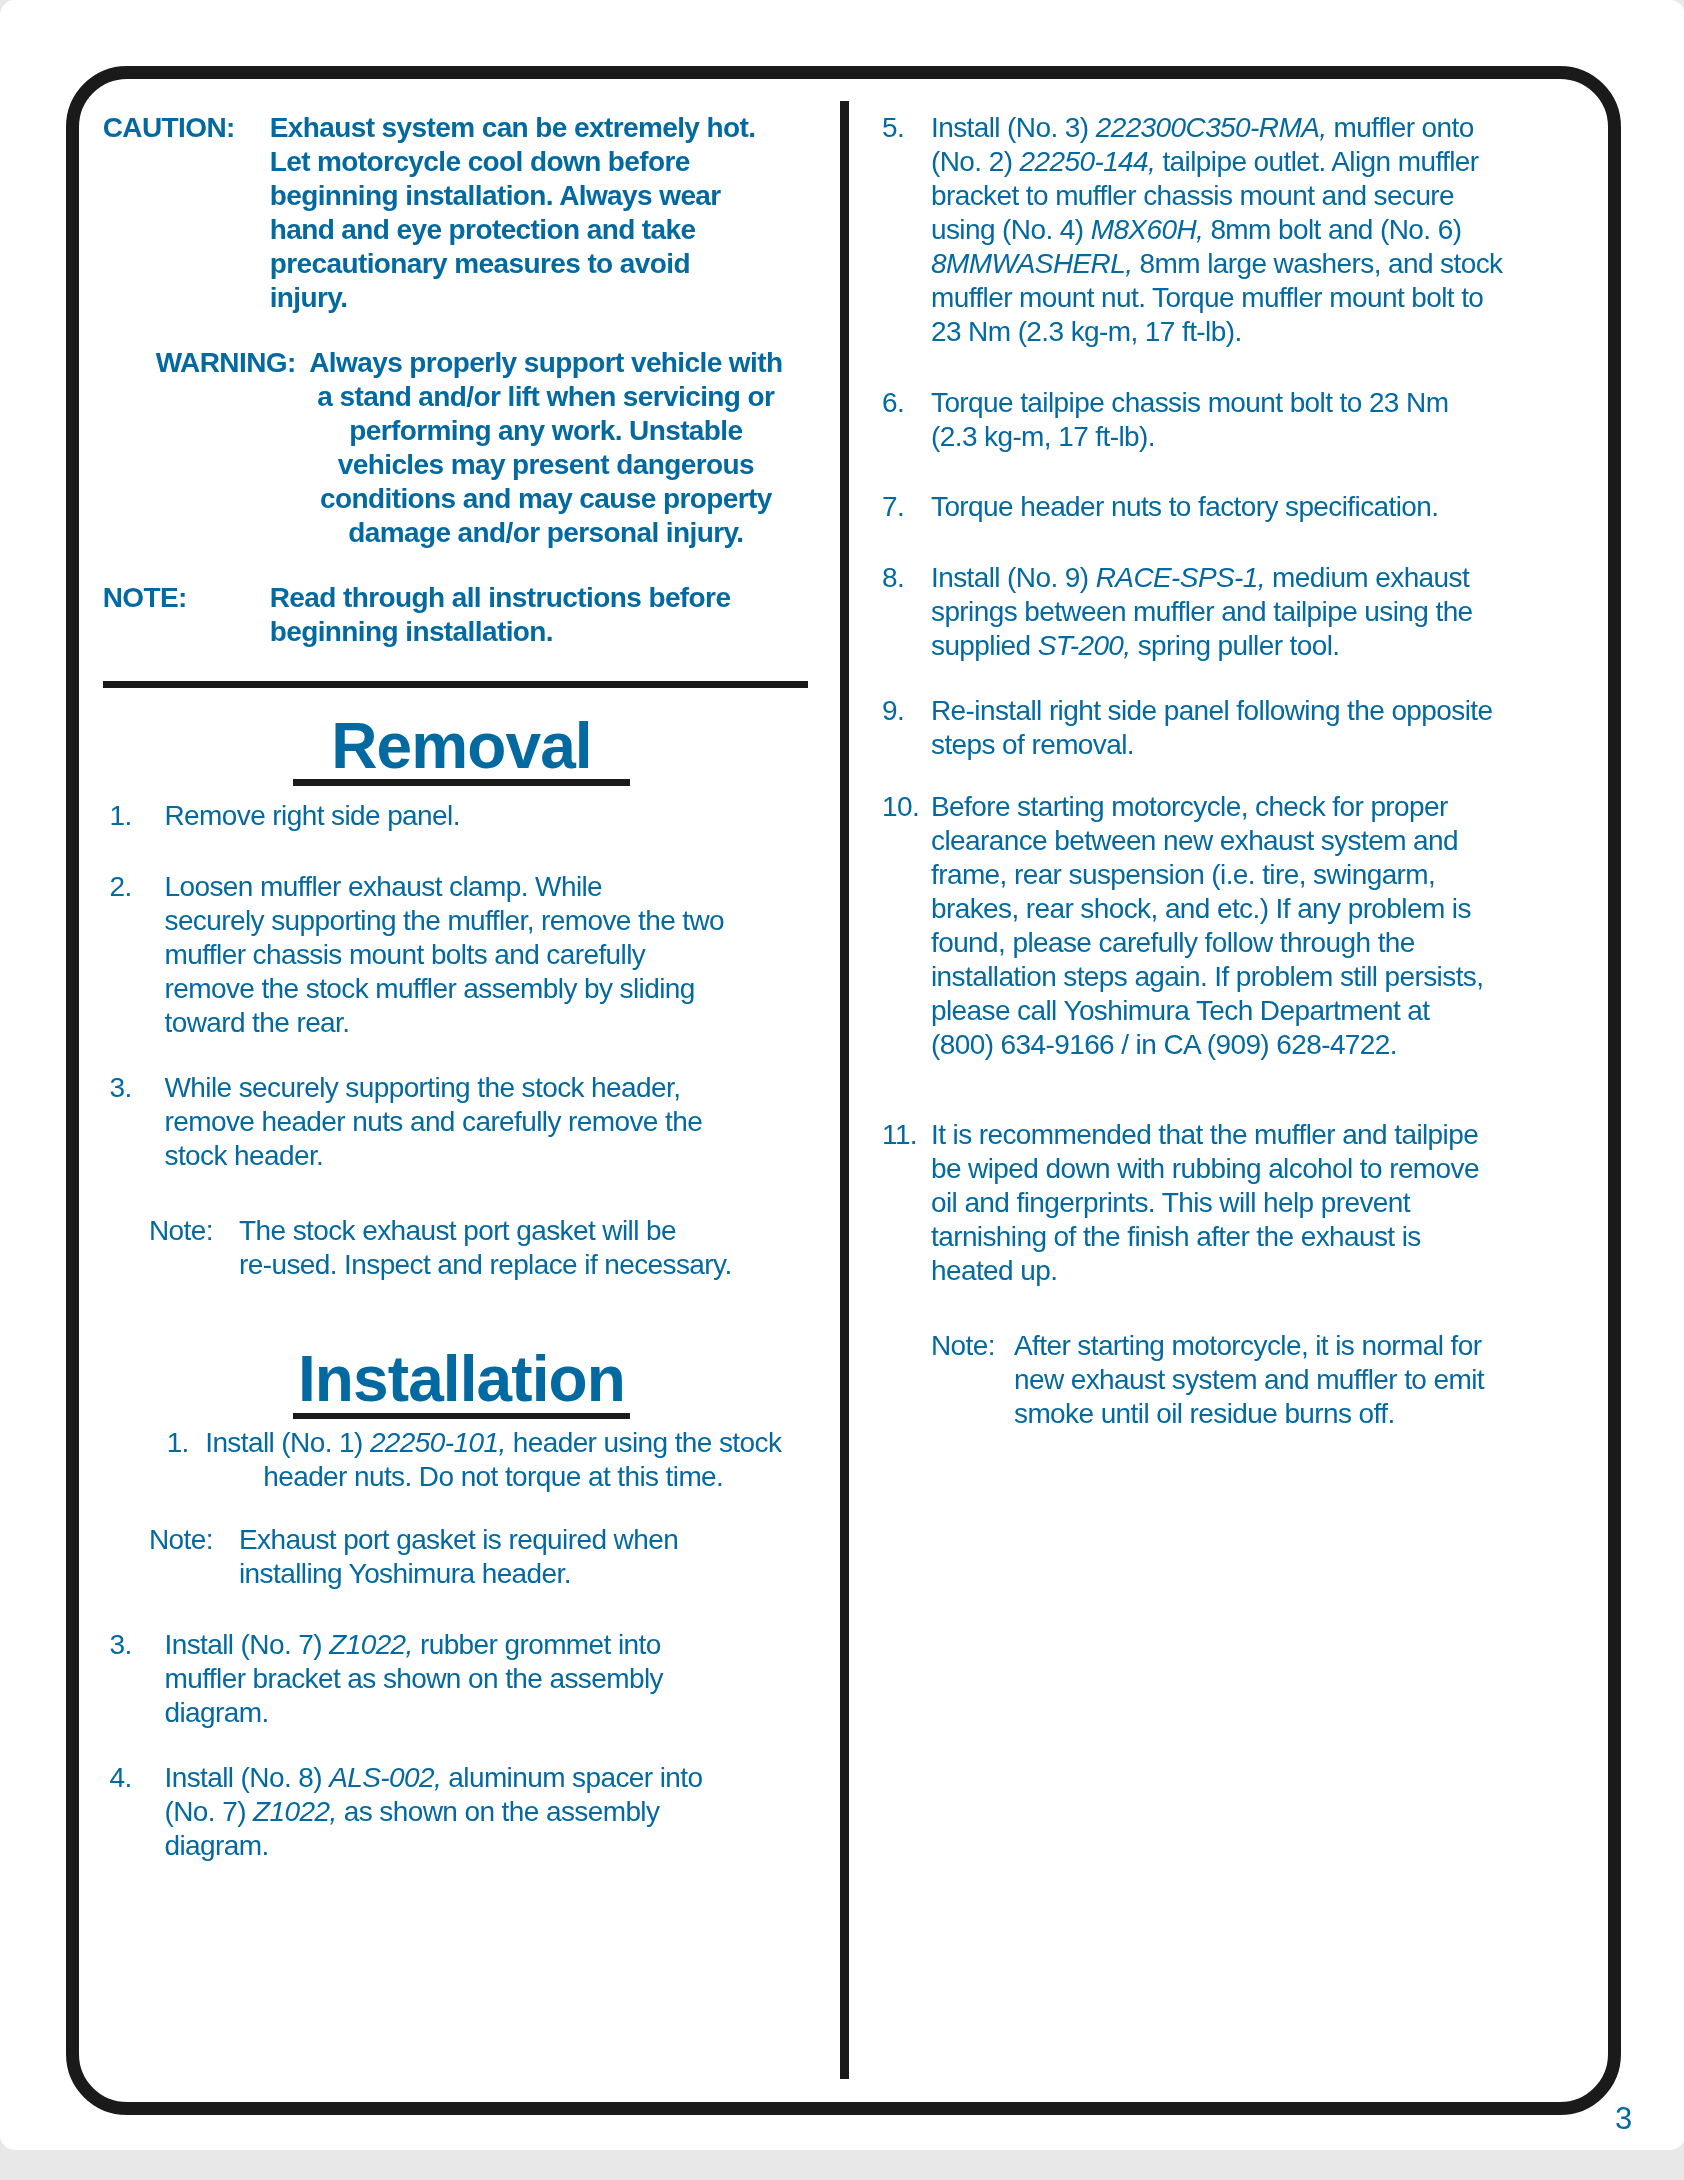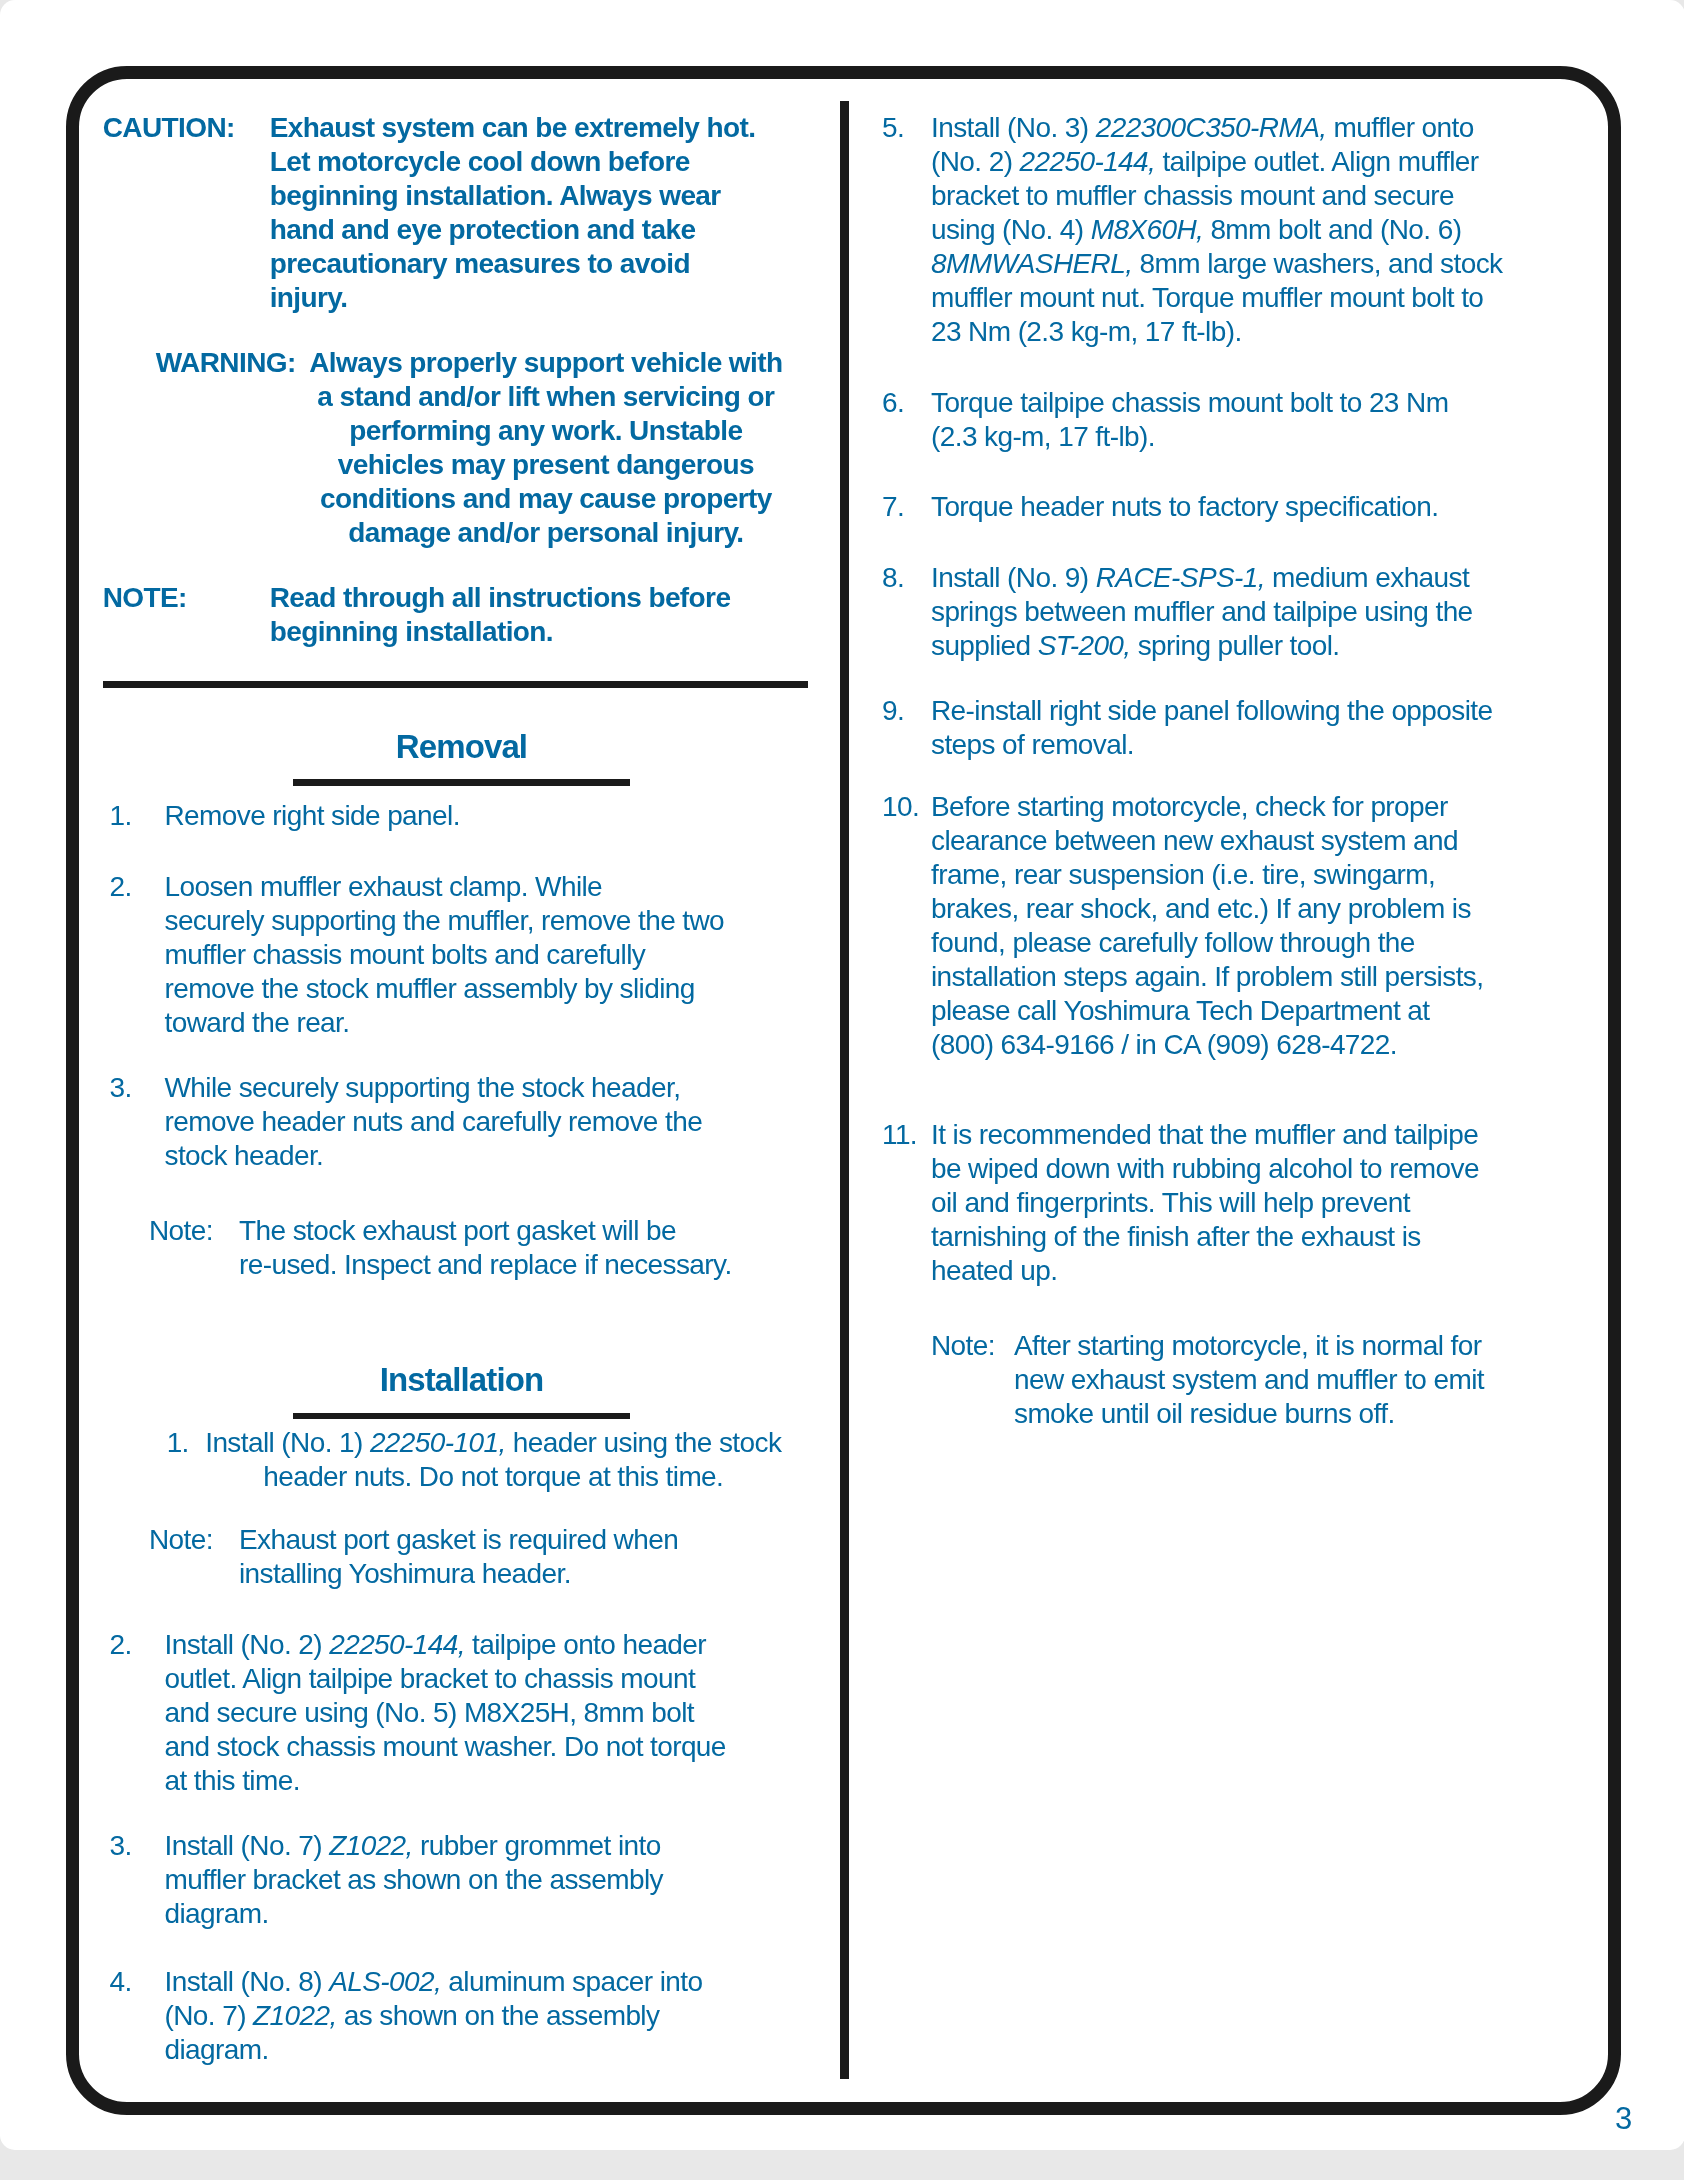--- a/index.html
+++ b/index.html
@@ -21,21 +21,21 @@
   
   .notice{padding-left:167px;text-indent:-167px;font-weight:bold;margin-left:1.7px;}
   .notice .lbl{display:inline-block;width:167px;text-indent:0;}
   #notices > .notice:nth-child(1){margin-top:10.2px;}
   #notices > .notice:nth-child(2){margin-top:31px;text-align:center;}
   #notices > .notice:nth-child(3){margin-top:31px;}
   
   .rule{margin:32px 0 0 1.7px;width:705px;height:6.8px;background:#1a1a1a;}
   
   .sec-title{
-    margin:31px 0 0 0;font-size:33px;line-height:55px;font-weight:bold;
+    margin:31px 0 0 0;font-size:64px;line-height:55px;font-weight:bold;
     text-align:center;letter-spacing:-0.9px;
   }
   .sec-title.inst{margin-top:70px;}
   .heading-underline{width:337px;height:6.8px;background:#1a1a1a;margin:5.1px auto 0 auto;}
   
   .item{padding-left:55px;text-indent:-55px;margin-left:8.5px;}
   .item .num{display:inline-block;width:55px;text-indent:0;}
   .col-right .item{margin-left:0;padding-left:49px;text-indent:-49px;}
   .col-right .item .num{width:49px;}
   
@@ -84,21 +84,20 @@
         <div class="txt item"><span class="num">1.</span><span>Remove right side panel.</span></div>
         <div class="txt item"><span class="num">2.</span><span>Loosen muffler exhaust clamp. While<br>securely supporting the muffler, remove the two<br>muffler chassis mount bolts and carefully<br>remove the stock muffler assembly by sliding<br>toward the rear.</span></div>
         <div class="txt item"><span class="num">3.</span><span>While securely supporting the stock header,<br>remove header nuts and carefully remove the<br>stock header.</span></div>
         <div class="txt note"><span class="lbl">Note:</span><span>The stock exhaust port gasket will be<br>re-used. Inspect and replace if necessary.</span></div>
       </div>
     <div class="sec-title inst">Installation</div>
     <div class="heading-underline"></div>
     <div id="install-items">
         <div class="txt item"><span class="num">1.</span><span>Install (No. 1) <i>22250-101,</i> header using the stock<br>header nuts. Do not torque at this time.</span></div>
         <div class="txt note"><span class="lbl">Note:</span><span>Exhaust port gasket is required when<br>installing Yoshimura header.</span></div>
-        <div class="txt item"><span class="num">2.</span><span>Install (No. 2) <i>22250-144,</i> tailpipe onto header<br>outlet. Align tailpipe bracket to chassis mount<br>and secure using (No. 5) M8X25H, 8mm bolt<br>and stock chassis mount washer. Do not torque<br>at this time.</span></div>
         <div class="txt item"><span class="num">3.</span><span>Install (No. 7) <i>Z1022,</i> rubber grommet into<br>muffler bracket as shown on the assembly<br>diagram.</span></div>
         <div class="txt item"><span class="num">4.</span><span>Install (No. 8) <i>ALS-002,</i> aluminum spacer into<br>(No. 7) <i>Z1022,</i> as shown on the assembly<br>diagram.</span></div>
       </div>
   </div>
 
   <div class="col col-right">
     <div id="right-items">
         <div class="txt item"><span class="num">5.</span><span>Install (No. 3) <i>222300C350-RMA,</i> muffler onto<br>(No. 2) <i>22250-144,</i> tailpipe outlet. Align muffler<br>bracket to muffler chassis mount and secure<br>using (No. 4) <i>M8X60H,</i> 8mm bolt and (No. 6)<br><i>8MMWASHERL,</i> 8mm large washers, and stock<br>muffler mount nut. Torque muffler mount bolt to<br>23 Nm (2.3 kg-m, 17 ft-lb).</span></div>
         <div class="txt item"><span class="num">6.</span><span>Torque tailpipe chassis mount bolt to 23 Nm<br>(2.3 kg-m, 17 ft-lb).</span></div>
         <div class="txt item"><span class="num">7.</span><span>Torque header nuts to factory specification.</span></div>

